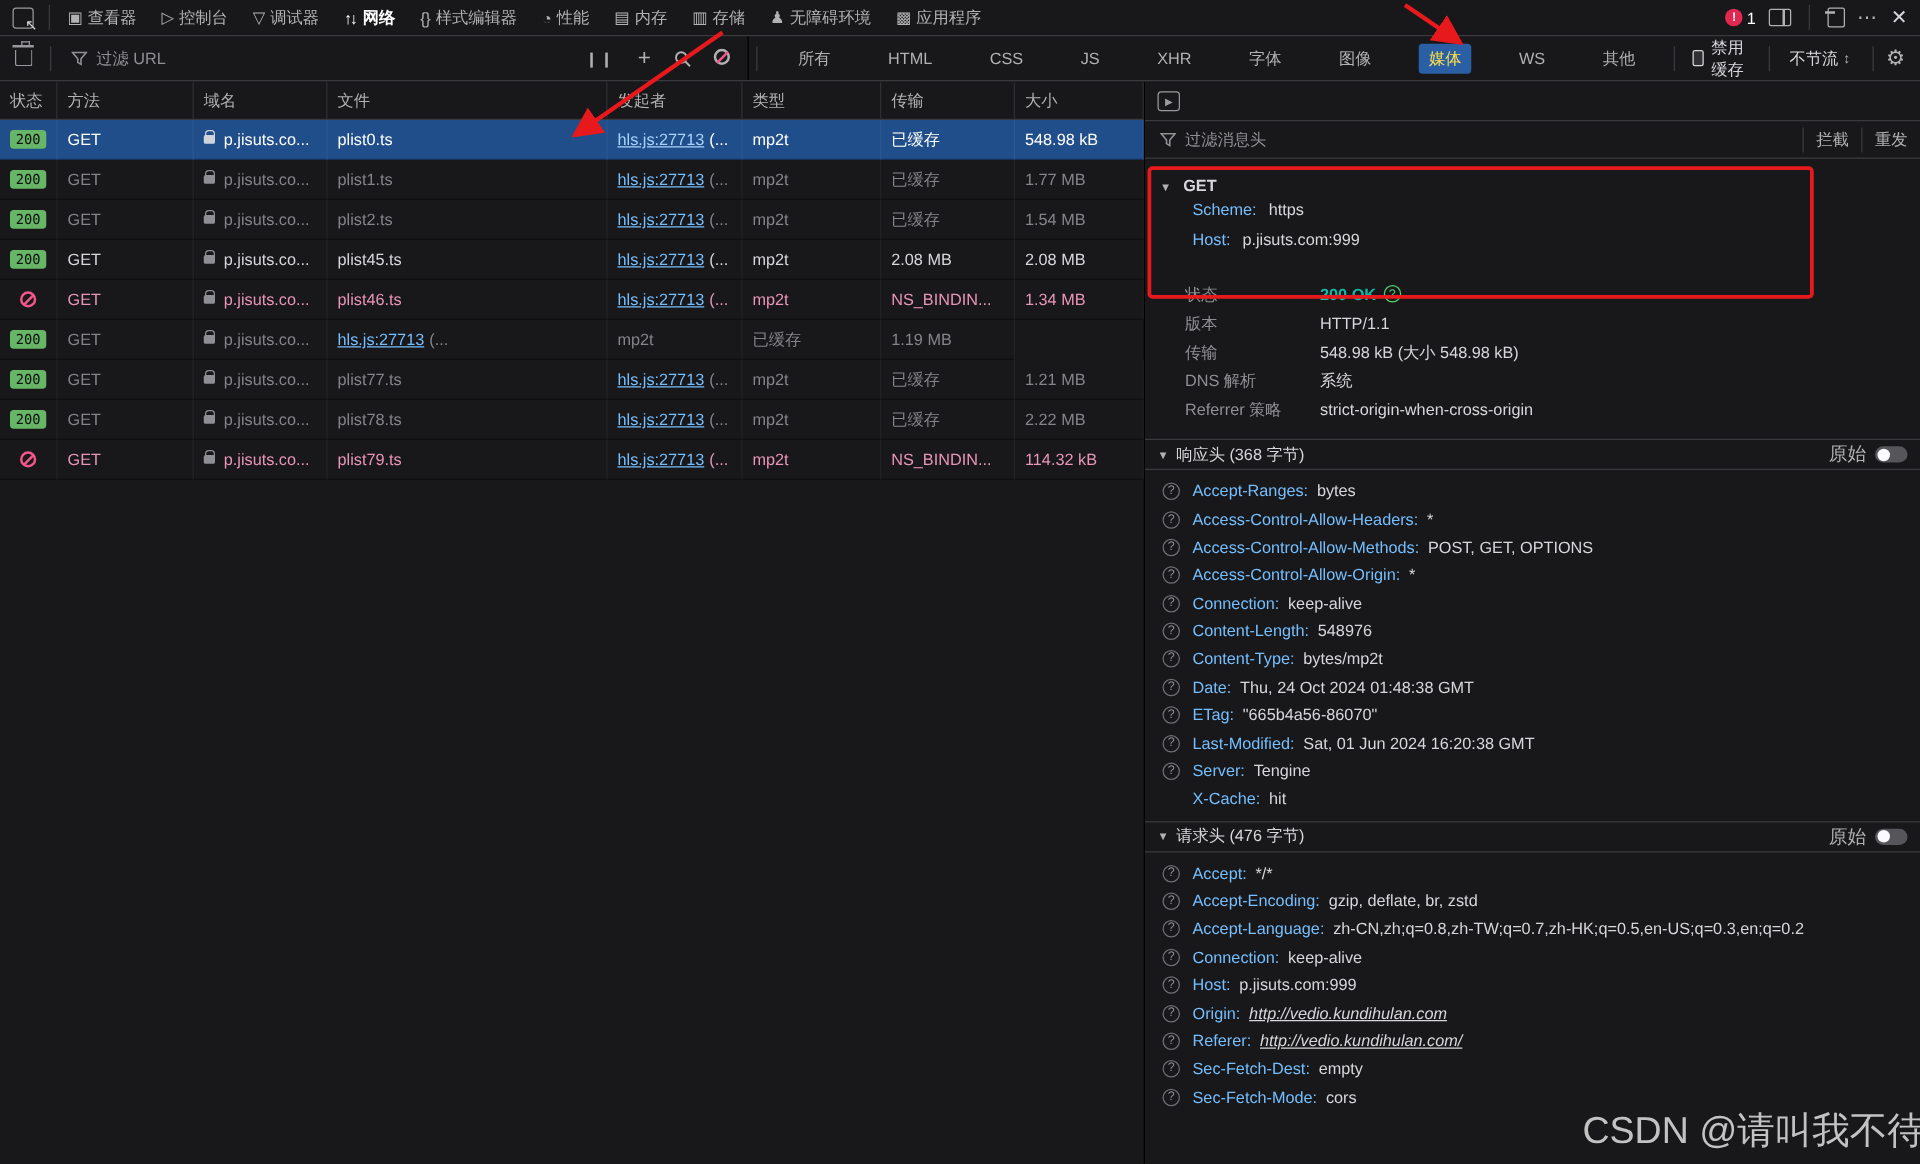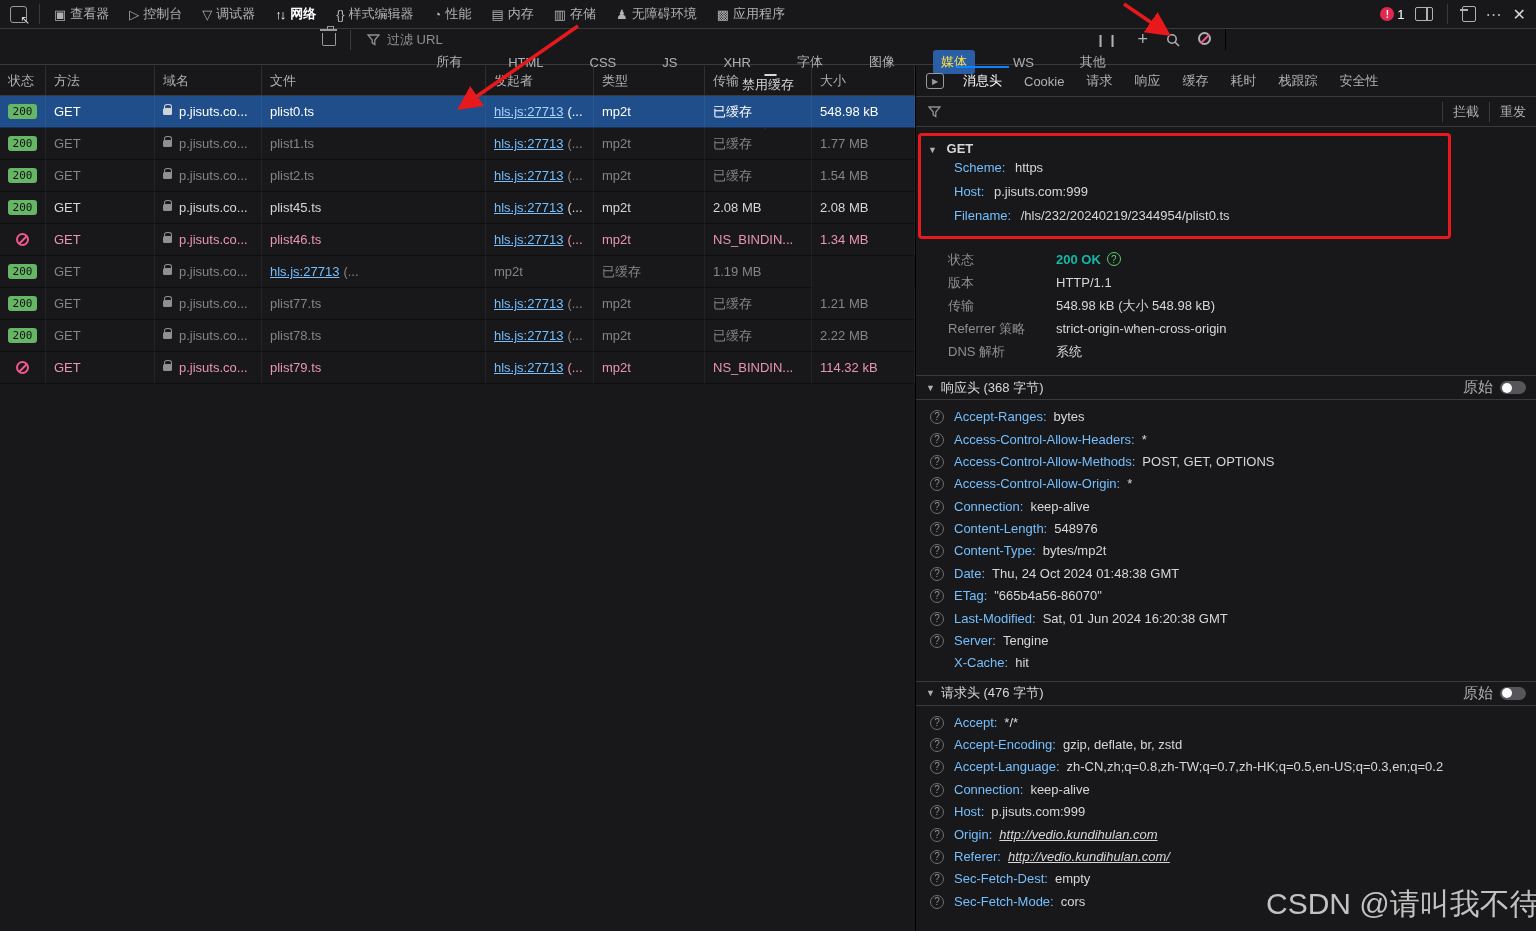--- a/index.html
+++ b/index.html
@@ -20,21 +20,21 @@
   .err-dot { width:14px; height:14px; border-radius:50%; background:#e22850; color:#fff; font-size:10px; font-weight:bold;
     display:flex; align-items:center; justify-content:center; }
   .win-ic { width:18px; height:14px; border:1.5px solid #b1b1b3; border-radius:2px; position:relative; }
   .win-ic::after { content:""; position:absolute; top:0; bottom:0; right:4px; width:1.5px; background:#b1b1b3; }
   .dock-ic { width:14px; height:16px; border:1.5px solid #b1b1b3; border-radius:2px; position:relative; }
   .dock-ic::after { content:""; position:absolute; top:2px; left:-3px; width:8px; height:1.5px; background:#b1b1b3; }
   .dots { font-size:16px; color:#b1b1b3; letter-spacing:1px; }
   .closex { font-size:16px; color:#d7d7db; }
 
   
-  .nettools { height:36px; display:flex; align-items:center; border-bottom:1px solid #3a3a3e; font-size:13px;flex-direction:column; }
+  .nettools { height:36px; display:flex; align-items:center; border-bottom:1px solid #3a3a3e; font-size:13px; }
   .nt-left { width:916px; display:flex; align-items:center; height:100%; border-right:1px solid #000; }
   .trash { width:14px; height:13px; border:1.4px solid #9a9a9e; border-top:none; border-radius:0 0 2px 2px; position:relative; margin:0 10px 0 12px; }
   .trash::before { content:""; position:absolute; top:-4px; left:-3.5px; width:17px; height:1.6px; background:#9a9a9e; }
   .trash::after { content:""; position:absolute; top:-7px; left:4px; width:5px; height:2.5px; border:1.4px solid #9a9a9e; border-bottom:none; }
   .funnel { margin:0 7px 0 12px; color:#8f8f94; font-size:12px; }
   input.filter { background:transparent; border:none; outline:none; color:#d7d7db; font-size:13px; flex:1; }
   input.filter::placeholder { color:#8f8f94; }
   .mini-ic { color:#b1b1b3; font-size:14px; margin:0 9px; }
   .pause-ic { letter-spacing:2px; font-weight:bold; font-size:12px; }
   .plus-ic { font-size:18px; }
@@ -448,45 +448,28 @@
             <div class="cell">mp2t</div>
             <div class="cell">NS_BINDIN...</div>
             <div class="cell">114.32 kB</div>
           </div>
         </div>
     </div>
 
     <div class="right-panel">
       <div class="dtabs">
         <div class="panel-toggle">▶</div>
-        <div style="display:flex;align-items:center;height:100%;">
-
-            <div class="dtab active">消息头</div>
-
-            <div class="dtab">Cookie</div>
-
-            <div class="dtab">请求</div>
-
-            <div class="dtab">响应</div>
-
-            <div class="dtab">缓存</div>
-
-            <div class="dtab">耗时</div>
-
-            <div class="dtab">栈跟踪</div>
-
-            <div class="dtab">安全性</div>
-          </div>
       </div>
       <div class="hfilter">
         <span class="funnel">
           <svg width="13" height="13" viewBox="0 0 13 13">
               <path d="M1 2 h11 l-4.2 5 v4.5 l-2.6 -1.6 v-2.9 z" fill="none" stroke="#8f8f94" stroke-width="1.3"></path>
             </svg>
         </span>
+        <input class="filter" placeholder="过滤消息头" style="">
         <div class="btns">
           <div class="hbtn">拦截</div>
           <div class="hbtn">重发</div>
         </div>
       </div>
 
       <div class="detail-scroll">
 
         <div class="req-block">
           <div>
@@ -494,24 +477,20 @@
             <span class="req-method">GET</span>
           </div>
           <div class="kv-line">
             <span class="kname">Scheme:</span>
             <span class="kval">https</span>
           </div>
           <div class="kv-line">
             <span class="kname">Host:</span>
             <span class="kval">p.jisuts.com:999</span>
           </div>
-          <div class="kv-line">
-            <span class="kname">Filename:</span>
-            <span class="kval">/hls/232/20240219/2344954/plist0.ts</span>
-          </div>
         </div>
 
         <div class="summary">
 
             <div class="sumrow">
               <span class="sumlabel">状态</span>
               <span class="sumval status-green">200 OK</span>
               <span class="qcircle green">?</span>
             </div>
 
@@ -521,28 +500,28 @@
 
             </div>
 
             <div class="sumrow">
               <span class="sumlabel">传输</span>
               <span class="sumval">548.98 kB (大小 548.98 kB)</span>
 
             </div>
 
             <div class="sumrow">
+              <span class="sumlabel">DNS 解析</span>
+              <span class="sumval">系统</span>
+
+            </div>
+
+            <div class="sumrow">
               <span class="sumlabel">Referrer 策略</span>
               <span class="sumval">strict-origin-when-cross-origin</span>
-
-            </div>
-
-            <div class="sumrow">
-              <span class="sumlabel">DNS 解析</span>
-              <span class="sumval">系统</span>
 
             </div>
           </div>
 
         <div class="sect">
           <span class="tri">▼</span>
           <span class="title">响应头 (368 字节)</span>
           <span class="raw-wrap">
             <span class="raw-label">原始</span>
             <span class="toggle"></span>

